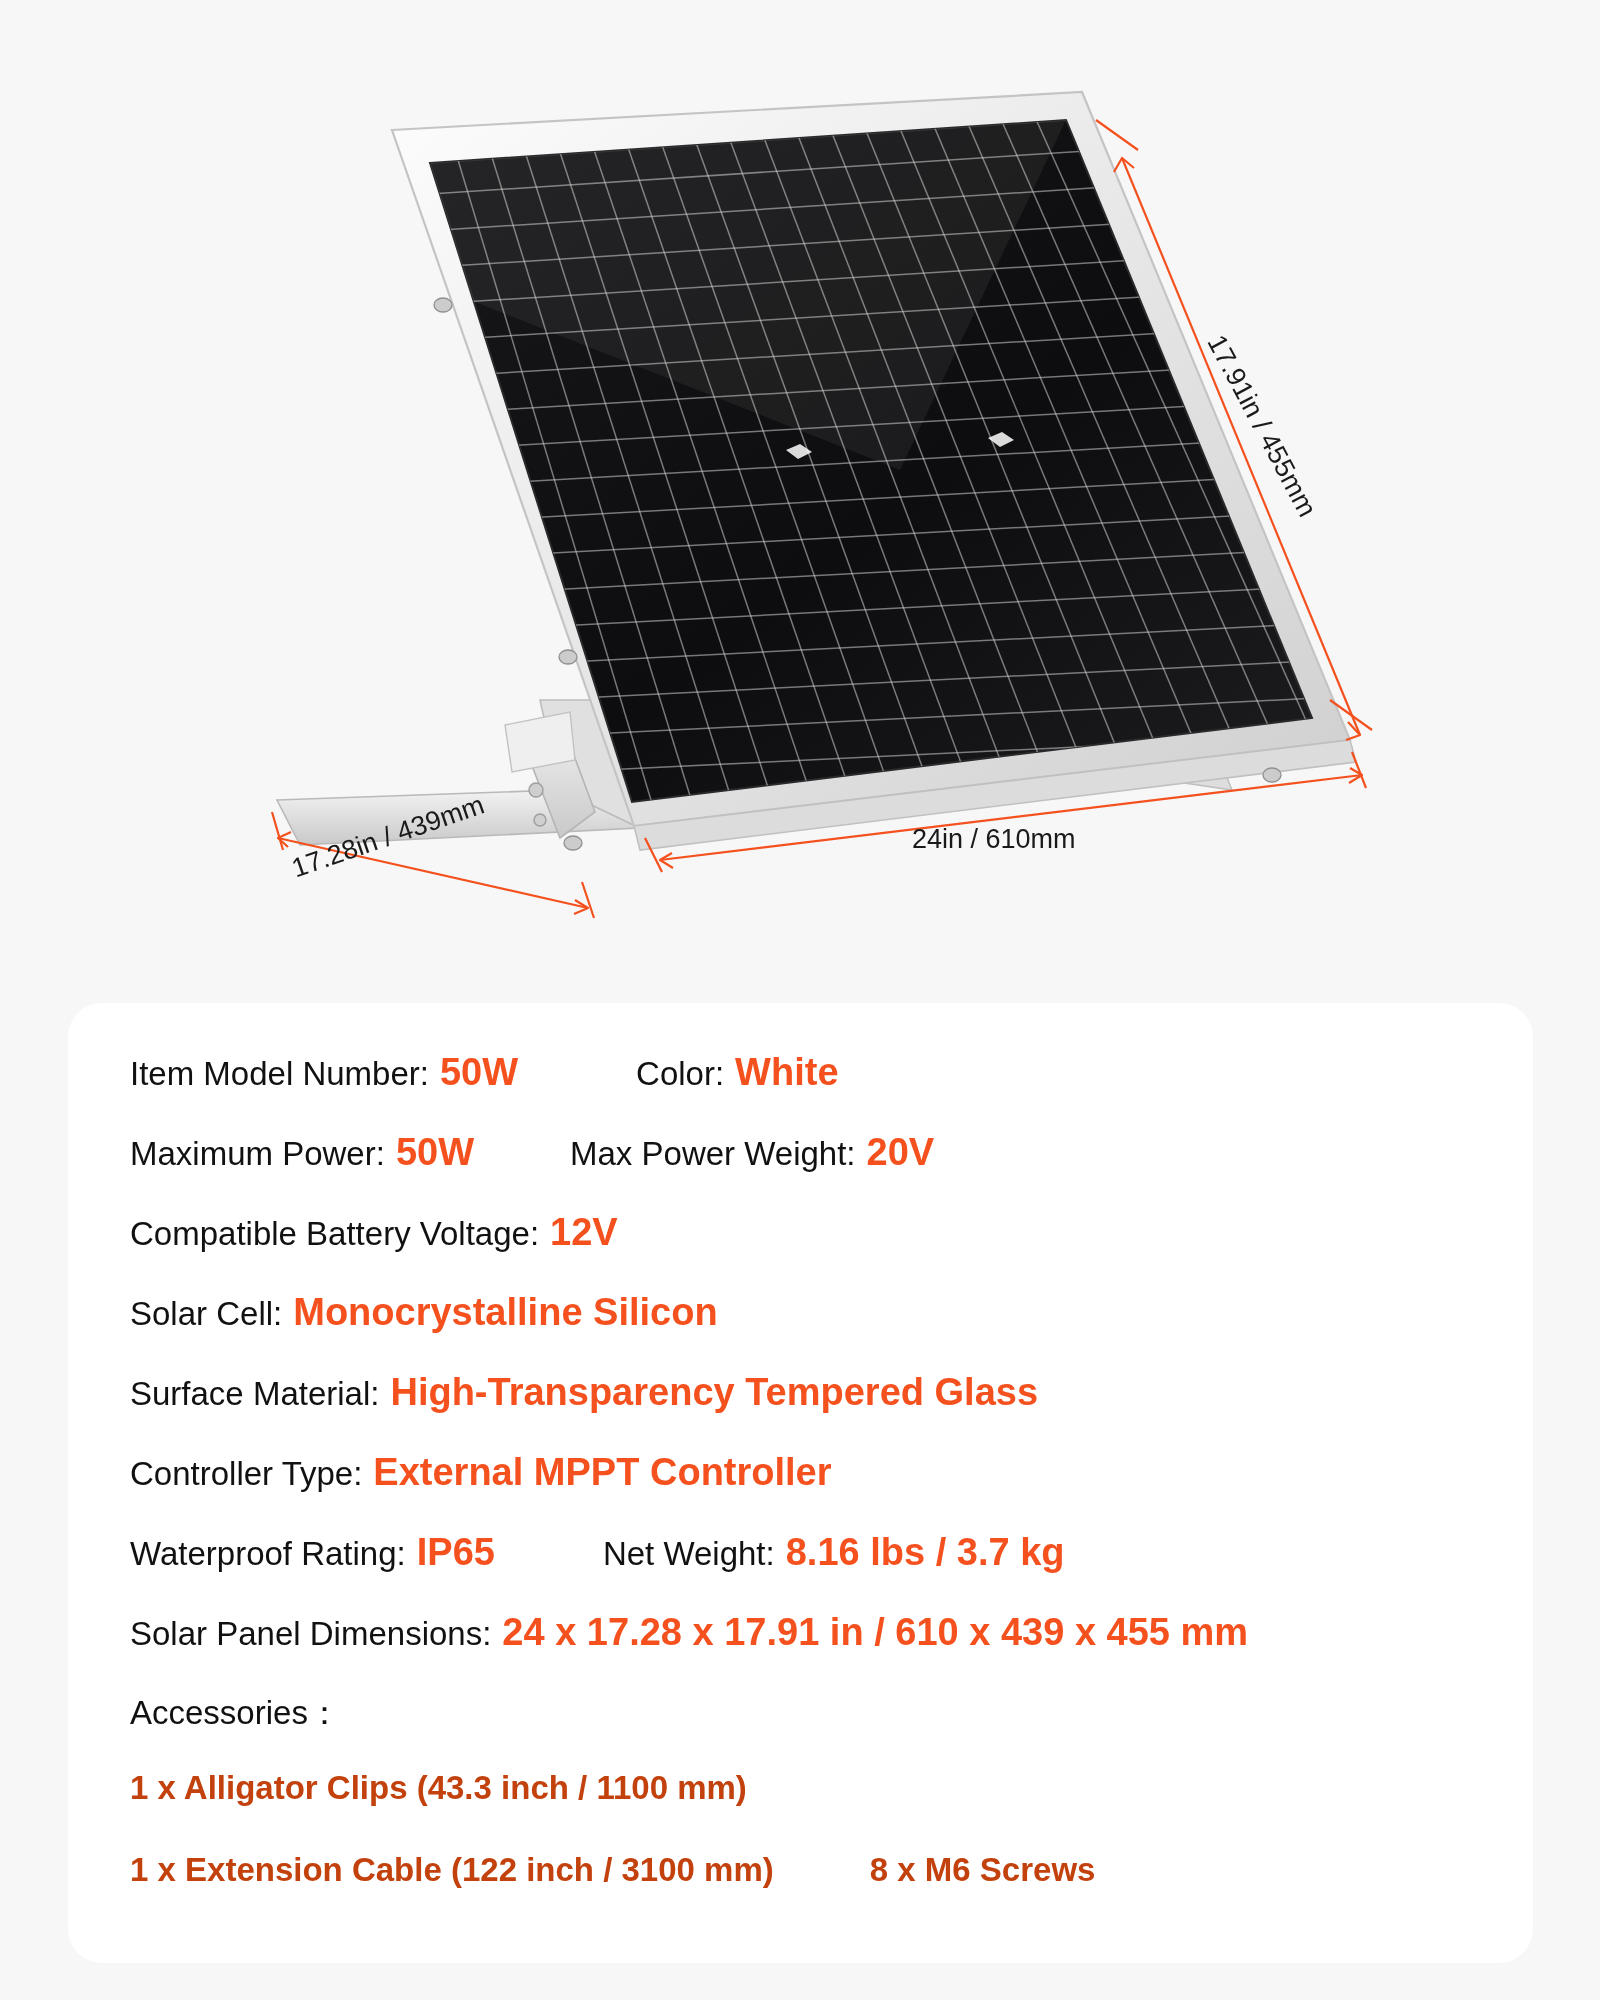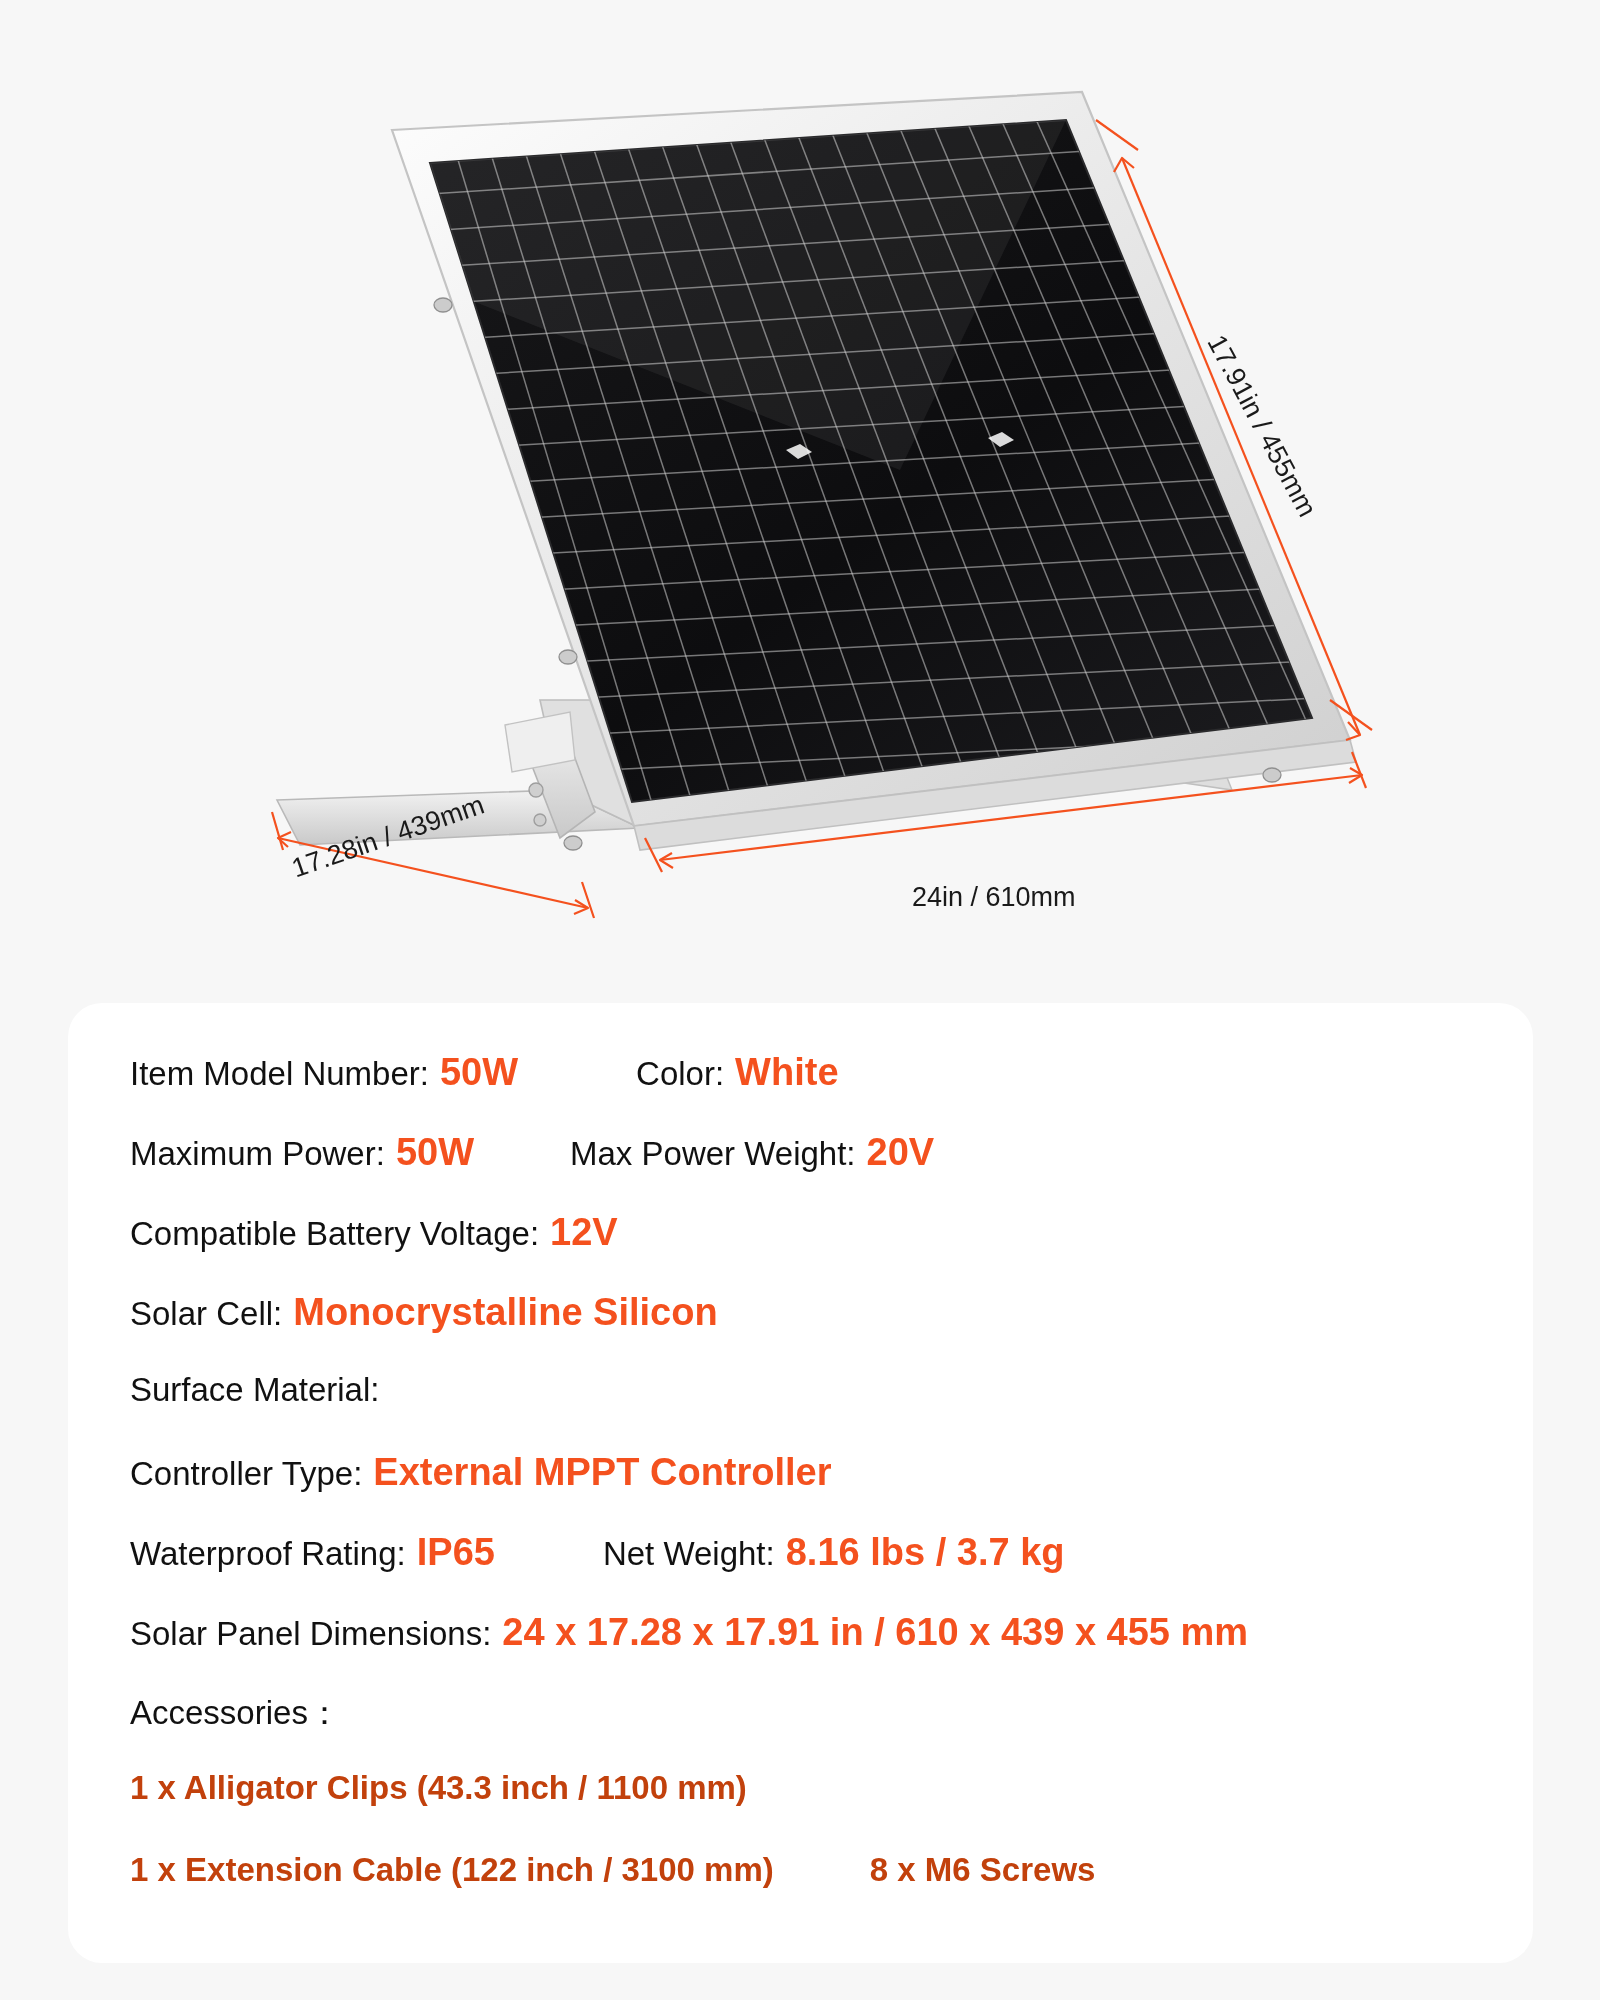--- a/index.html
+++ b/index.html
@@ -35,21 +35,21 @@
   
   .dim-label {
     position: absolute;
     color: #1a1a1a;
     font-size: 27px;
     font-weight: 400;
     white-space: nowrap;
   }
   .dim-width {
     left: 912px;
-    top: 882px;
+    top: 824px;
   }
   .dim-depth {
     left: 288px;
     top: 855px;
     transform: rotate(-19deg);
     transform-origin: left top;
   }
   .dim-height {
     left: 1228px;
     top: 330px;
@@ -274,20 +274,21 @@
         <span class="val">12V</span>
       </div>
 
       <div class="spec-row">
         <span class="lbl">Solar Cell:</span>
         <span class="val">Monocrystalline Silicon</span>
       </div>
 
       <div class="spec-row">
         <span class="lbl">Surface Material:</span>
+        <span class="val">High-Transparency Tempered Glass</span>
       </div>
 
       <div class="spec-row">
         <span class="lbl">Controller Type:</span>
         <span class="val">External MPPT Controller</span>
       </div>
 
       <div class="spec-row">
         <span class="lbl">Waterproof Rating:</span>
         <span class="val">IP65</span>

